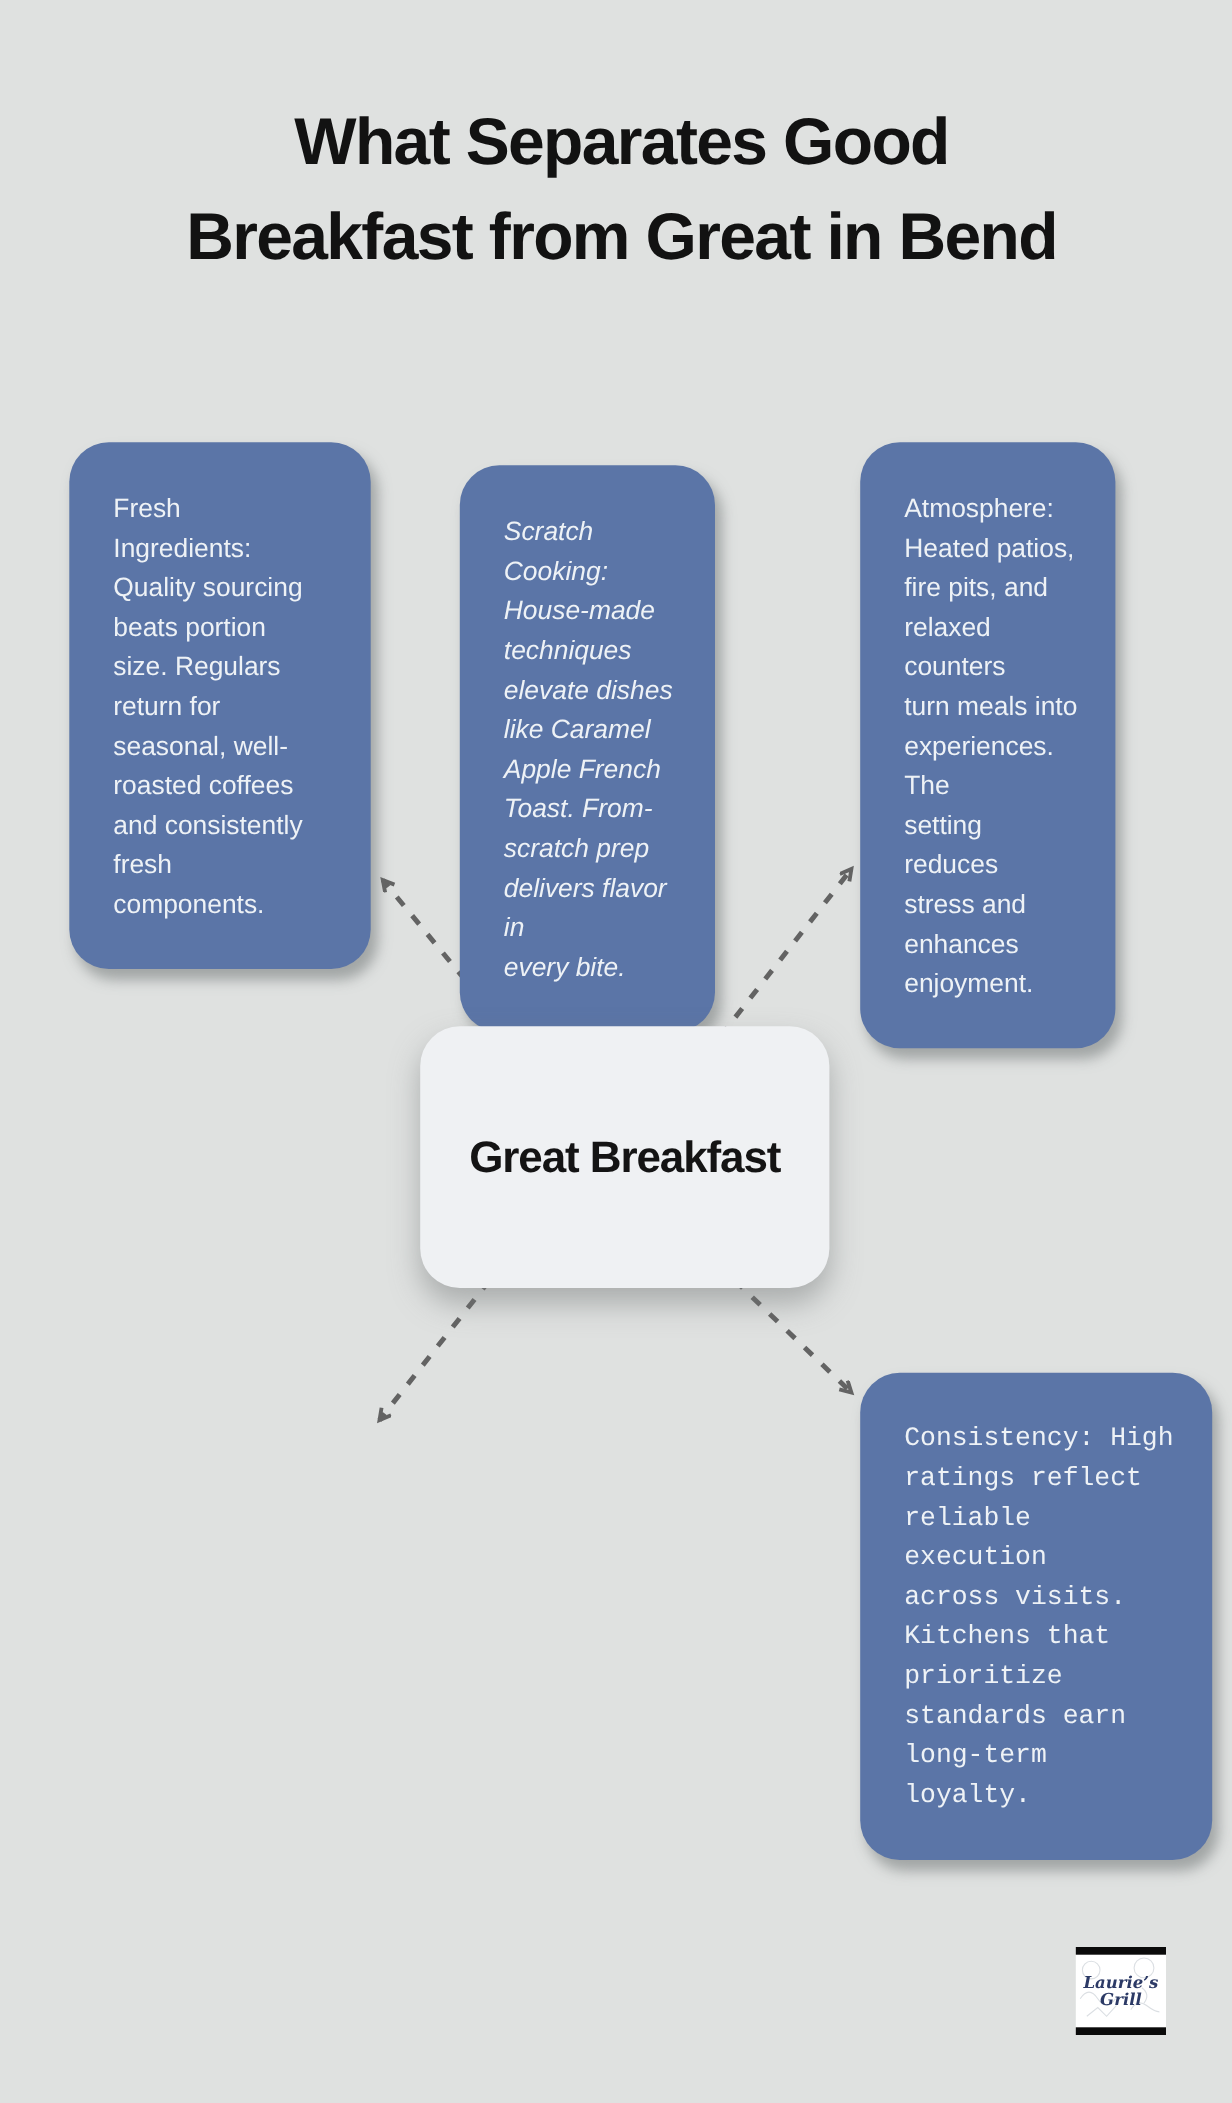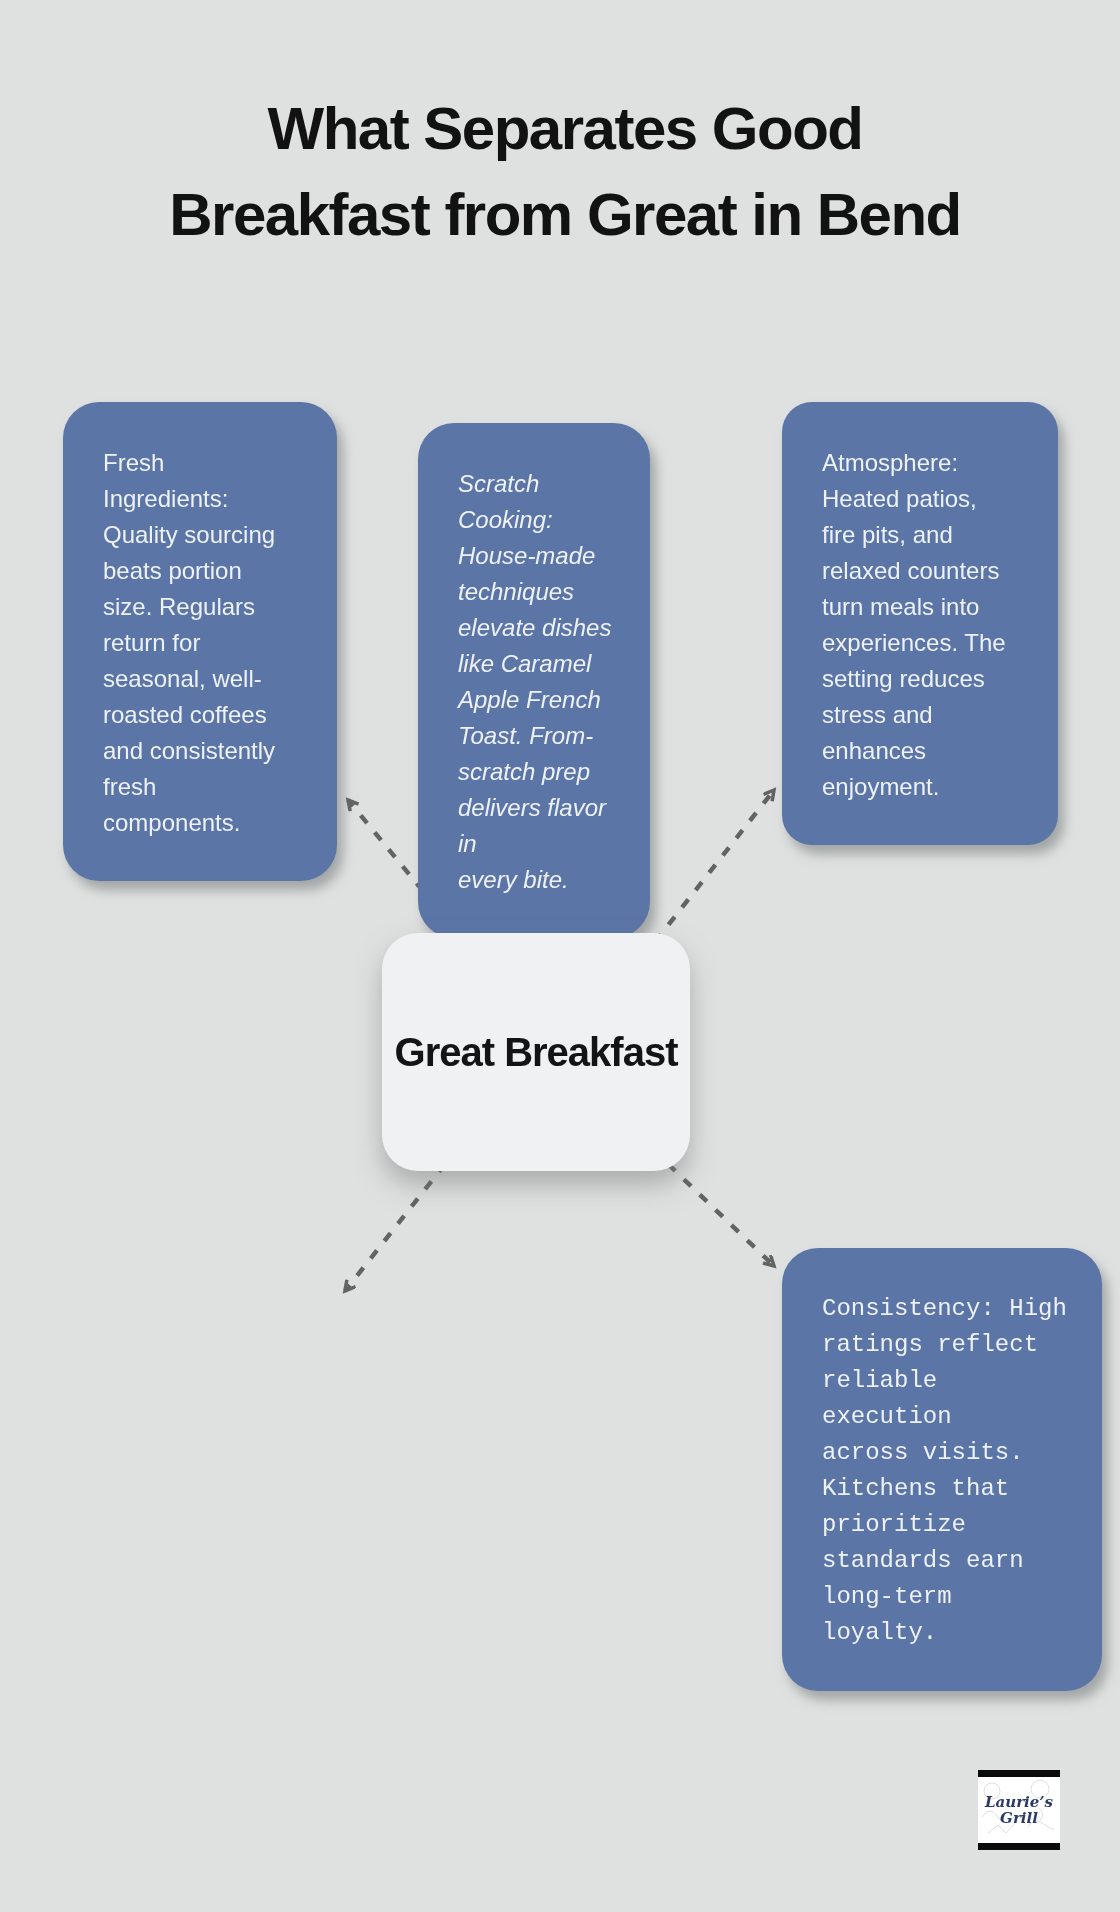--- a/index.html
+++ b/index.html
@@ -40,26 +40,26 @@
   }
   .card p{
     margin:16px;
     padding:27px 18px 24px 24px;
     font-size:24px;line-height:36px;
     color:var(--card-text);
     white-space:pre-line;
   }
   .card-1{left:63px;top:402px;width:274px;}
   .card-2{left:418px;top:423px;width:232px;font-style:italic;}
-  .card-3{left:782px;top:402px;width:276px;border-radius:30px;}
+  .card-3{left:782px;top:402px;width:232px;}
   .card-4{left:63px;top:1250px;width:274px;}
   .card-5{left:782px;top:1248px;width:320px;font-family:Liberation Mono, monospace;}
   .center-node{
     position:absolute;z-index:2;
-    left:382px;top:933px;width:308px;height:238px;
+    left:382px;top:933px;width:372px;height:238px;
     background:var(--center-bg);
     border-radius:36px;
     box-shadow:0 14px 26px rgba(120,124,124,0.5);
     display:flex;align-items:center;justify-content:center;
   }
   .center-node .label{
     font-size:40px;font-weight:bold;letter-spacing:-1px;
     color:#141414;
   }
   .logo{

